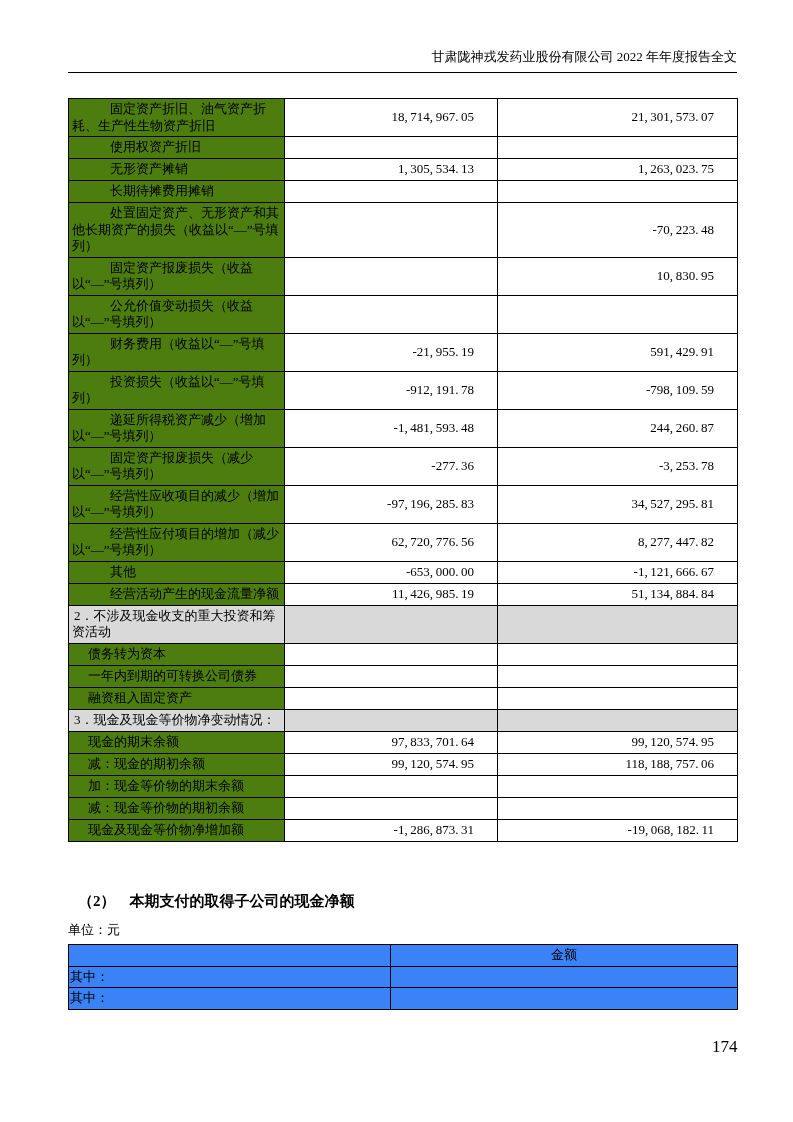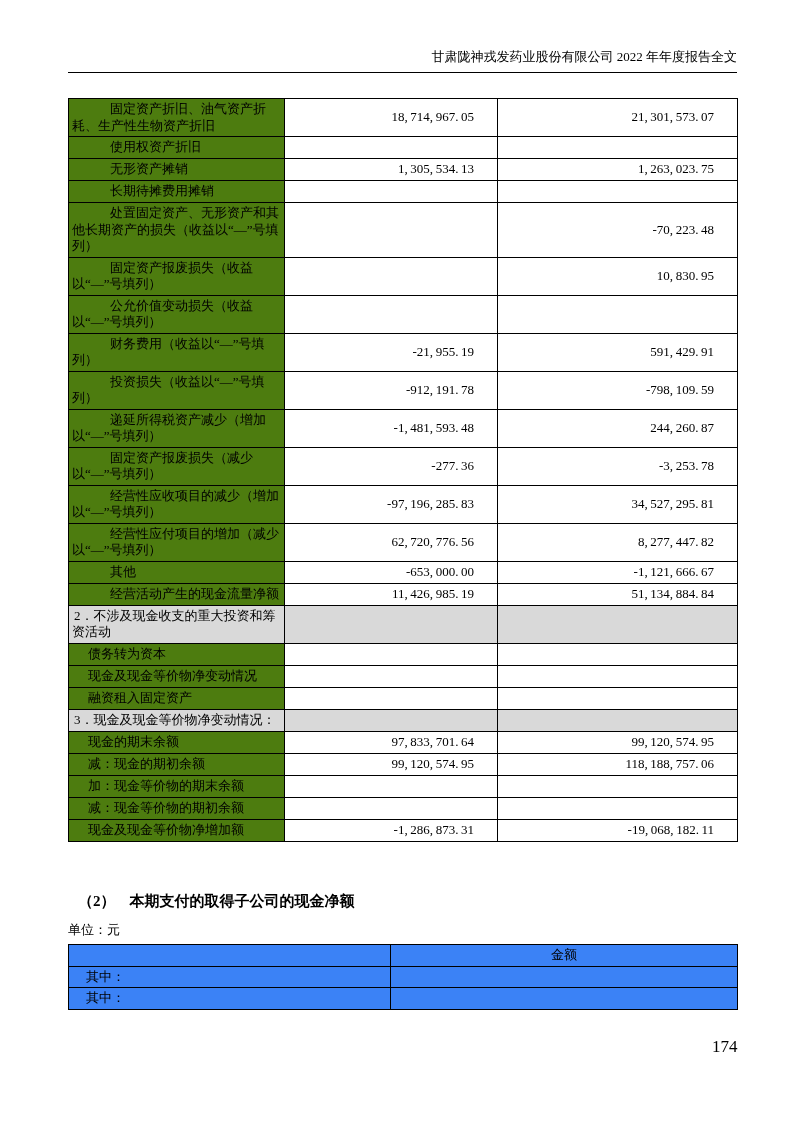--- a/index.html
+++ b/index.html
@@ -55,21 +55,21 @@
     position: absolute; top: 921px; left: 68px; width: 669px;
     font-size: 13px; line-height: 17px;
   }
 
   
   .t2 { position: absolute; top: 944px; left: 68px; width: 669px; }
   .t2 col.c-a { width: 322px; }
   .t2 col.c-b { width: 347px; }
   .t2 td { background: #3b82f6; height: 21px; }
   .t2 td.amount-head { text-align: center; }
-  .t2 td.row-label { padding-left: 17px; }
+  .t2 td.row-label { padding-left: 1px; }
 
   .page-number {
     position: absolute; top: 1037px; left: 712px;
     font-size: 17px;
   }
 </style>
 </head>
 <body>
 
 <div class="page">
@@ -164,21 +164,21 @@
           <td class="label lvl0">2．不涉及现金收支的重大投资和筹资活动</td>
           <td class="val"></td>
           <td class="val"></td>
         </tr>
         <tr>
           <td class="label lvl1">债务转为资本</td>
           <td class="val"></td>
           <td class="val"></td>
         </tr>
         <tr>
-          <td class="label lvl1">现金及现金等价物净变动情况</td>
+          <td class="label lvl1">一年内到期的可转换公司债券</td>
           <td class="val"></td>
           <td class="val"></td>
         </tr>
         <tr>
           <td class="label lvl1">融资租入固定资产</td>
           <td class="val"></td>
           <td class="val"></td>
         </tr>
         <tr class="section">
           <td class="label lvl0">3．现金及现金等价物净变动情况：</td>

